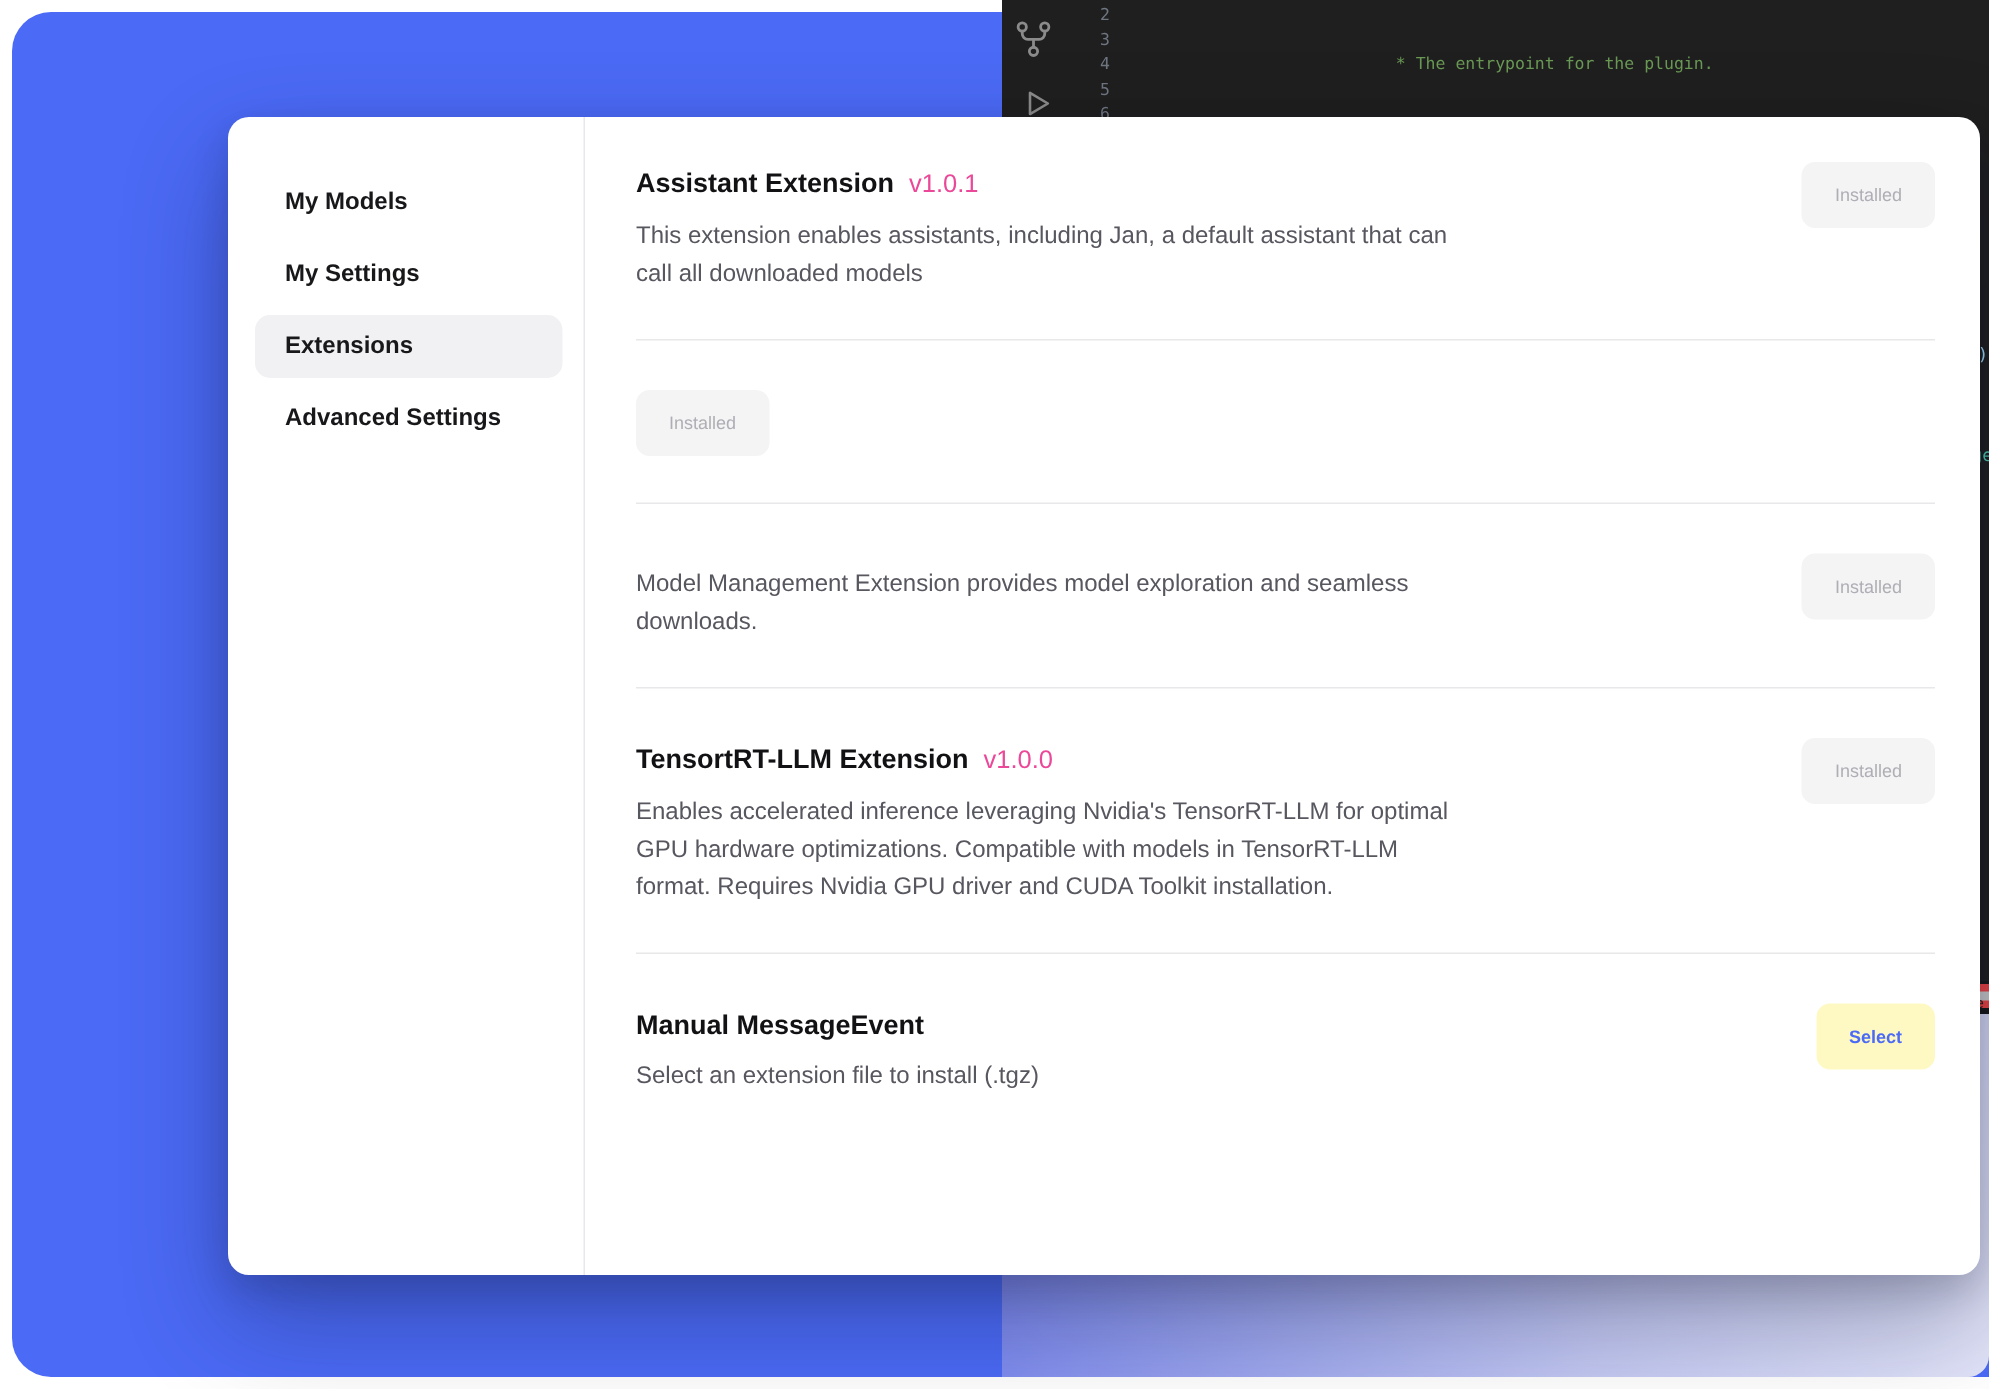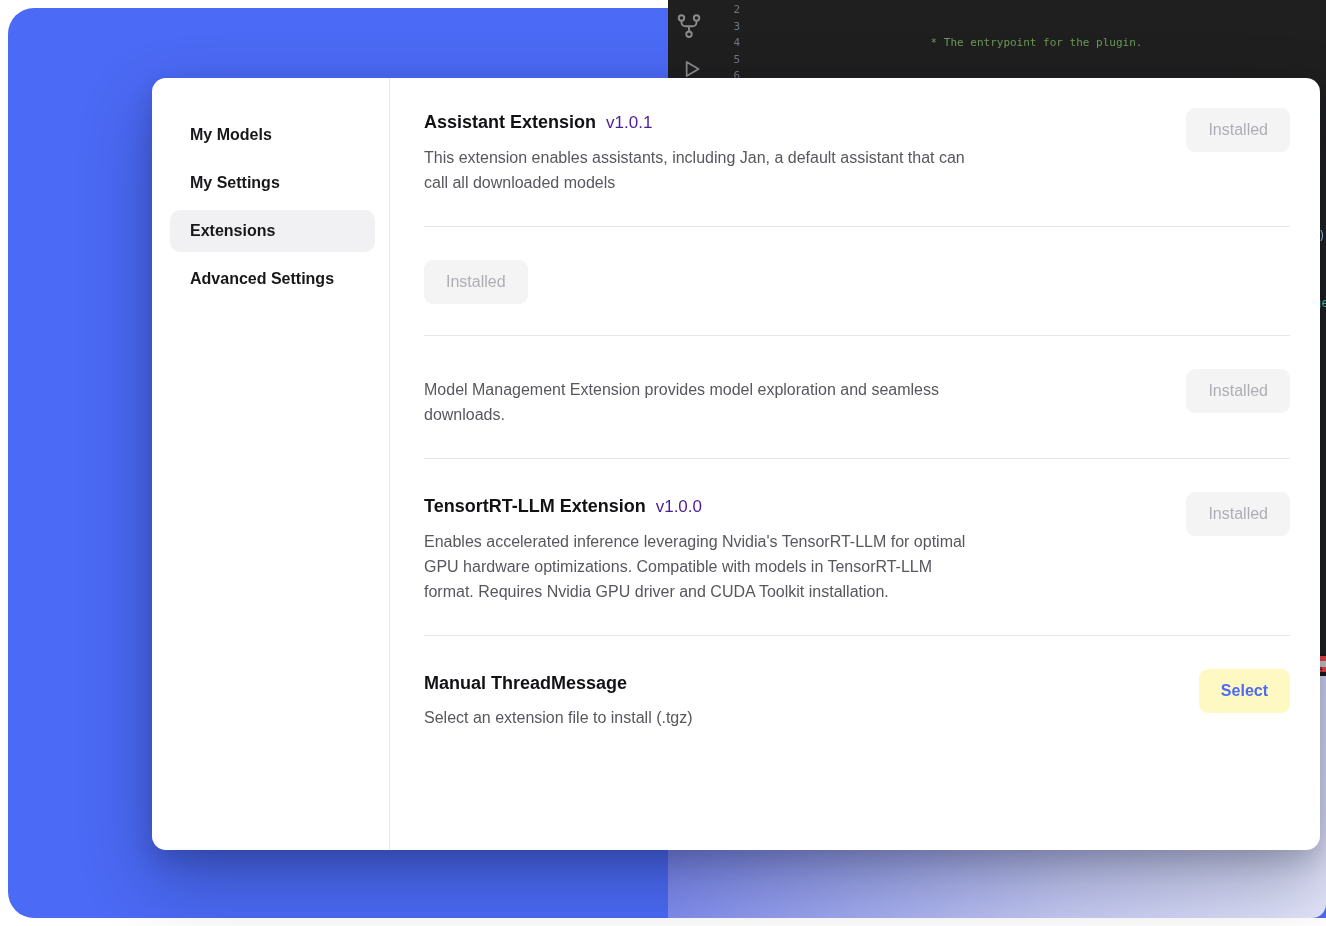--- a/index.html
+++ b/index.html
@@ -50,25 +50,25 @@
              padding:36px 14px 0 18px; }
   .side-item { height:42px; display:flex; align-items:center; padding:0 20px;
                border-radius:10px; font-size:16px; font-weight:700; color:#18181b;
                margin-bottom:6px; cursor:pointer; white-space:nowrap; }
   .side-item.active { background:#f1f1f3; }
 
   .content { flex:1; padding:30px 30px 0 34px; overflow:hidden; }
   .row { display:flex; justify-content:space-between; align-items:flex-start; }
   .row-text { max-width:578px; }
   .row-title { font-size:18px; font-weight:700; color:#121215; line-height:28px; }
-  .version { font-weight:400; color:#4c1d95; margin-left:10px; font-size:17px; }
+  .version { font-weight:400; color:#ec4899; margin-left:10px; font-size:17px; }
   .row-desc { margin-top:8px; font-size:16px; line-height:25px; color:#57575f; max-width:555px; }
   .row-desc a { color:#3e6fe0; text-decoration:none; cursor:pointer; }
   hr.divider { border:none; border-top:1px solid #e8e8ea; margin:31px 0 33px 0; }
-  .btn { border:none; border-radius:9px; font-size:16px; height:44px; padding:0 22px;
+  .btn { border:none; border-radius:9px; font-size:12px; height:44px; padding:0 22px;
          font-family:inherit; cursor:pointer; white-space:nowrap; flex-shrink:0; }
   .btn-installed { background:#f4f4f5; color:#aeaeb5; font-weight:500; }
   .btn-select { background:#fef9c3; color:#4b6af5; font-weight:700; }
 </style>
 </head>
 <body>
 
 <div class="page">
 
   <div class="blue-panel"></div>
@@ -155,21 +155,21 @@
         <div class="row-text">
           <div class="row-title"><span>TensortRT-LLM Extension</span><span class="version">v1.0.0</span></div>
           <div class="row-desc">Enables accelerated inference leveraging Nvidia's TensorRT-LLM for optimal GPU hardware optimizations. Compatible with models in TensorRT-LLM format. Requires Nvidia GPU driver and CUDA Toolkit installation.</div>
         </div>
         <button class="btn btn-installed">Installed</button>
       </div>
       <hr class="divider">
 
       <div class="row">
         <div class="row-text">
-          <div class="row-title"><span>Manual ThreadMessage</span></div>
+          <div class="row-title"><span>Manual MessageEvent</span></div>
           <div class="row-desc">Select an extension file to install (.tgz)</div>
         </div>
         <button class="btn btn-select">Select</button>
       </div>
 
     </div>
   </div>
 
 </div>
 

